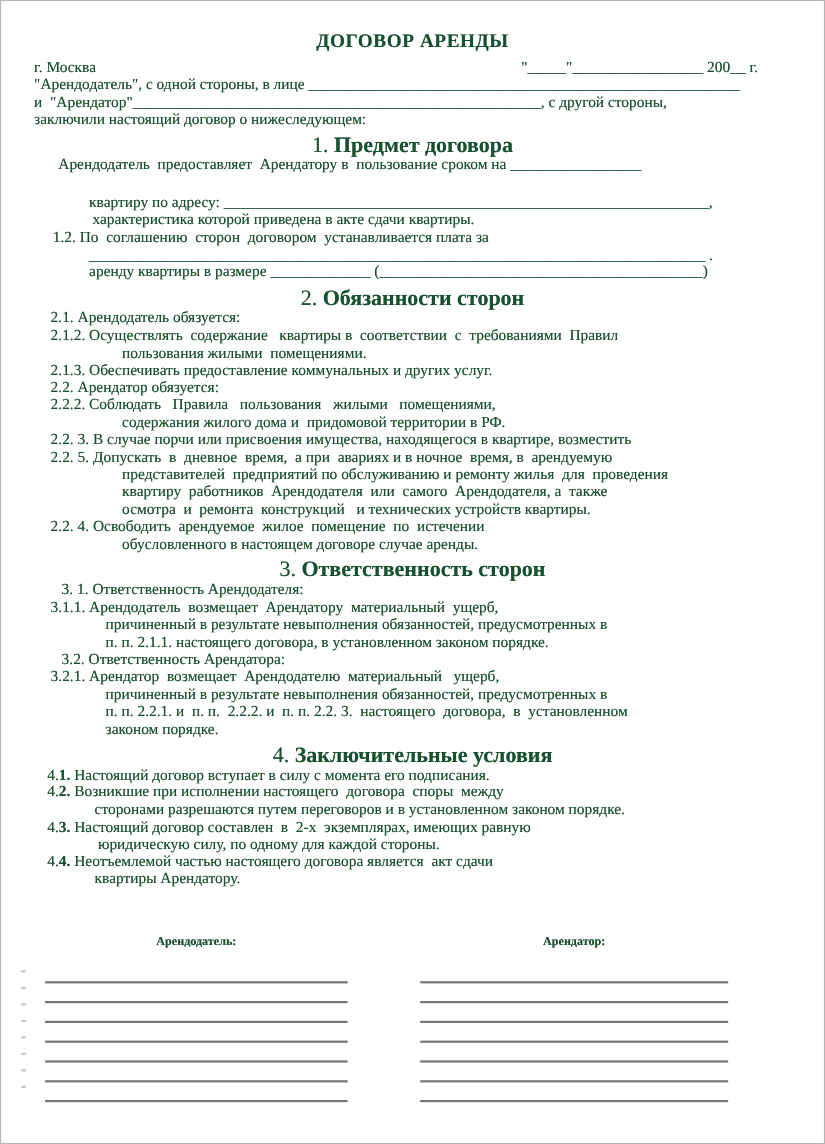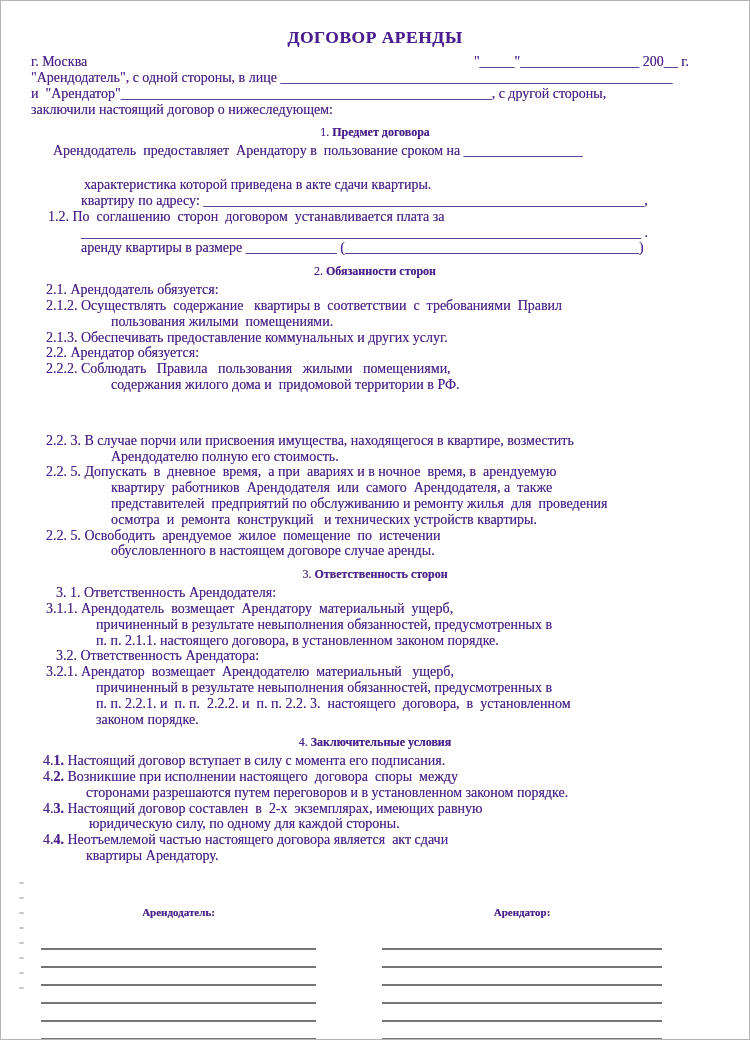--- a/index.html
+++ b/index.html
@@ -1,27 +1,27 @@
 <!DOCTYPE html>
 <html><head>
 <meta charset="utf-8">
 <style>
   html,body{margin:0;padding:0;background:#e9e9e9;}
   #page{
     position:relative;width:748px;height:1038px;margin:0 auto;
     background:#fff;border:1px solid #b5b5b5;overflow:hidden;
     font-family:"Liberation Serif","DejaVu Serif",serif;
-    color:#4c1d95;
+    color:#14532d;
     text-shadow:0 0 .4px rgba(30,30,30,.55);
   }
   #doc-body{padding:26px 30px 0 30px;}
   .t-title{font-weight:bold;font-size:17.5px;text-align:center;letter-spacing:.5px;margin-bottom:6px;}
   .row2{display:flex;justify-content:space-between;white-space:pre;font-size:14px;line-height:16px;padding-right:30px;}
   .line{white-space:pre;font-size:14px;line-height:15.8px;}
-  .heading{text-align:center;font-size:12px;line-height:16px;margin-top:7px;margin-bottom:3px;white-space:pre;}
+  .heading{text-align:center;font-size:20px;line-height:16px;margin-top:7px;margin-bottom:3px;white-space:pre;}
   .heading .b{font-weight:bold;}
   .b{font-weight:bold;}
   .spacer{width:100%;}
   
   #sig-block{display:flex;margin-top:42px;}
   .sig-col{display:flex;flex-direction:column;}
   .sig-col.left{margin-left:40px;width:275px;}
   .sig-col.right{margin-left:66px;width:280px;}
   .sig-title{font-weight:bold;font-size:11px;text-align:center;margin-bottom:16px;}
   .sig-line{height:14px;border-bottom:2px solid #757575;margin-bottom:2px;}
@@ -33,40 +33,39 @@
 <div id="page">
   <div id="doc-body">
       <div class="t-title">ДОГОВОР АРЕНДЫ</div>
       <div class="row2"><span>г. Москва</span><span>"_____"_________________ 200__ г.</span></div>
       <div class="line"><span>"Арендодатель", с одной стороны, в лице ________________________________________________________</span></div>
       <div class="line"><span>и  "Арендатор"_____________________________________________________, с другой стороны,</span></div>
       <div class="line"><span>заключили настоящий договор о нижеследующем:</span></div>
       <div class="heading"><span>1. </span><span class="b">Предмет договора</span></div>
       <div class="line" style="padding-left: 22px;"><span>Арендодатель  предоставляет  Арендатору в  пользование сроком на _________________</span></div>
       <div class="spacer" style="height: 18px;"></div>
+      <div class="line" style="padding-left: 50px;"><span>квартиру по адресу: _______________________________________________________________,</span></div>
       <div class="line" style="padding-left: 53px;"><span>характеристика которой приведена в акте сдачи квартиры.</span></div>
-      <div class="line" style="padding-left: 50px;"><span>квартиру по адресу: _______________________________________________________________,</span></div>
       <div class="line" style="padding-left: 17px;"><span>1.2. По  соглашению  сторон  договором  устанавливается плата за</span></div>
       <div class="line" style="padding-left: 50px;"><span>________________________________________________________________________________ .</span></div>
       <div class="line" style="padding-left: 50px;"><span>аренду квартиры в размере _____________ (__________________________________________)</span></div>
       <div class="heading"><span>2. </span><span class="b">Обязанности сторон</span></div>
       <div class="line" style="padding-left: 15px;"><span>2.1. Арендодатель обязуется:</span></div>
       <div class="line" style="padding-left: 15px;"><span>2.1.2. Осуществлять  содержание   квартиры в  соответствии  с  требованиями  Правил</span></div>
       <div class="line" style="padding-left: 80px;"><span>пользования жилыми  помещениями.</span></div>
       <div class="line" style="padding-left: 15px;"><span>2.1.3. Обеспечивать предоставление коммунальных и других услуг.</span></div>
       <div class="line" style="padding-left: 15px;"><span>2.2. Арендатор обязуется:</span></div>
       <div class="line" style="padding-left: 15px;"><span>2.2.2. Соблюдать   Правила   пользования   жилыми   помещениями,</span></div>
       <div class="line" style="padding-left: 80px;"><span>содержания жилого дома и  придомовой территории в РФ.</span></div>
-      <div class="line" style="padding-left: 15px; margin-top: 40px;"><span>2.2. 3. В случае порчи или присвоения имущества, находящегося в квартире, возместить</span></div>
-      <div class="line" style="padding-left: 80px;"><span>Арендодателю полную его стоимость.</span></div>
+      <div class="line" style="padding-left: 15px;"><span>2.2. 3. В случае порчи или присвоения имущества, находящегося в квартире, возместить</span></div>
       <div class="line" style="padding-left: 15px;"><span>2.2. 5. Допускать  в  дневное  время,  а при  авариях и в ночное  время, в  арендуемую</span></div>
+      <div class="line" style="padding-left: 80px;"><span>представителей  предприятий по обслуживанию и ремонту жилья  для  проведения</span></div>
       <div class="line" style="padding-left: 80px;"><span>квартиру  работников  Арендодателя  или  самого  Арендодателя, а  также</span></div>
-      <div class="line" style="padding-left: 80px;"><span>представителей  предприятий по обслуживанию и ремонту жилья  для  проведения</span></div>
       <div class="line" style="padding-left: 80px;"><span>осмотра  и  ремонта  конструкций   и технических устройств квартиры.</span></div>
-      <div class="line" style="padding-left: 15px;"><span>2.2. 5. Освободить  арендуемое  жилое  помещение  по  истечении</span></div>
+      <div class="line" style="padding-left: 15px;"><span>2.2. 4. Освободить  арендуемое  жилое  помещение  по  истечении</span></div>
       <div class="line" style="padding-left: 80px;"><span>обусловленного в настоящем договоре случае аренды.</span></div>
       <div class="heading"><span>3. </span><span class="b">Ответственность сторон</span></div>
       <div class="line" style="padding-left: 25px;"><span>3. 1. Ответственность Арендодателя:</span></div>
       <div class="line" style="padding-left: 15px;"><span>3.1.1. Арендодатель  возмещает  Арендатору  материальный  ущерб,</span></div>
       <div class="line" style="padding-left: 65px;"><span>причиненный в результате невыполнения обязанностей, предусмотренных в</span></div>
       <div class="line" style="padding-left: 65px;"><span>п. п. 2.1.1. настоящего договора, в установленном законом порядке.</span></div>
       <div class="line" style="padding-left: 25px;"><span>3.2. Ответственность Арендатора:</span></div>
       <div class="line" style="padding-left: 15px; font-family: Liberation Serif, serif;"><span>3.2.1. Арендатор  возмещает  Арендодателю  материальный   ущерб,</span></div>
       <div class="line" style="padding-left: 65px;"><span>причиненный в результате невыполнения обязанностей, предусмотренных в</span></div>
       <div class="line" style="padding-left: 65px;"><span>п. п. 2.2.1. и  п. п.  2.2.2. и  п. п. 2.2. 3.  настоящего  договора,  в  установленном</span></div>

